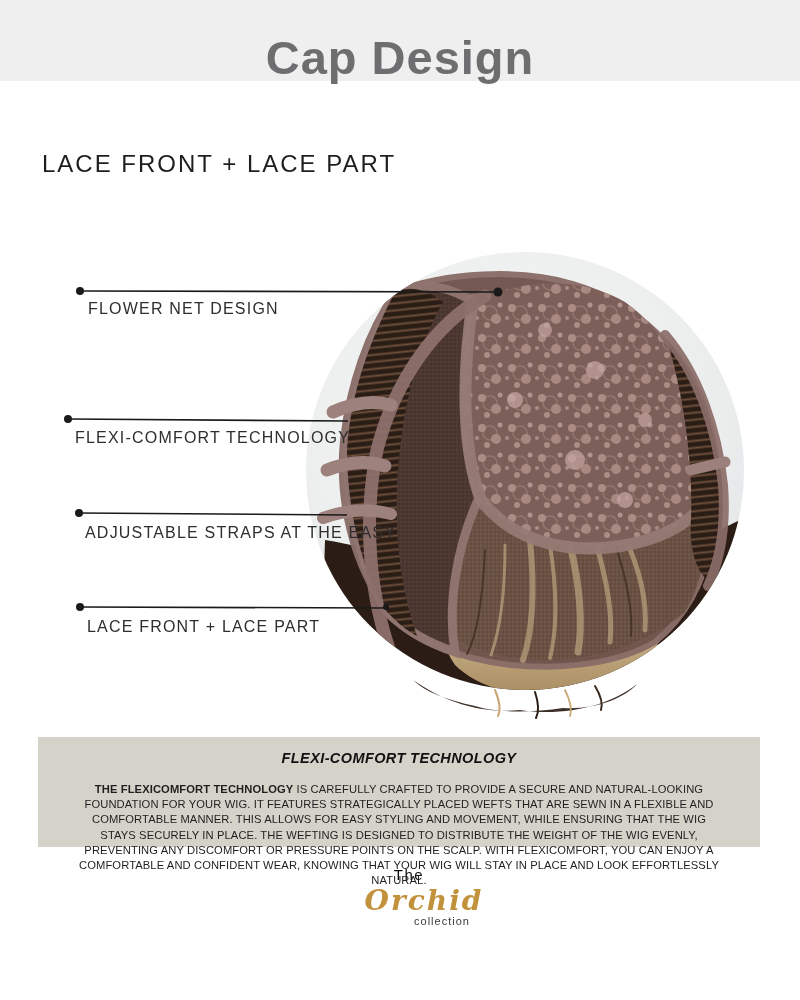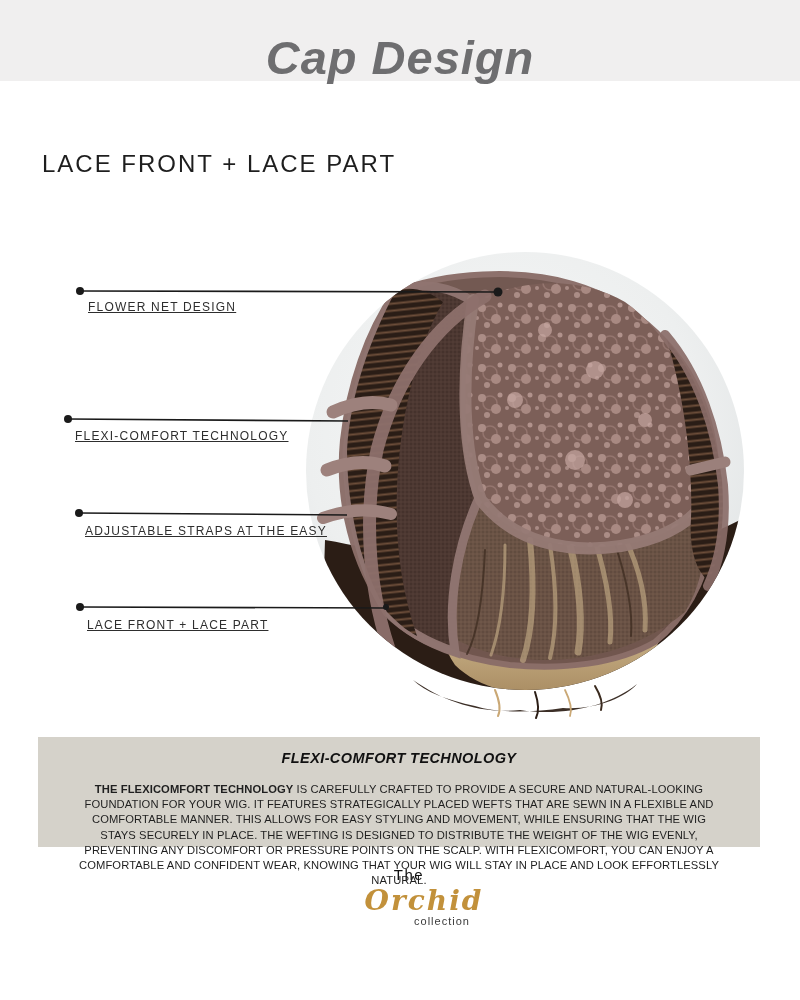--- a/index.html
+++ b/index.html
@@ -1,32 +1,32 @@
 <!DOCTYPE html>
 <html><head>
 <meta charset="utf-8">
 <style>
   html,body{margin:0;padding:0;}
   body{width:800px;height:1000px;position:relative;background:#ffffff;
        font-family:"Liberation Sans", sans-serif;overflow:hidden;}
 
   
-  .header{position:absolute;left:0;top:0;width:800px;height:81px;background:#f0efef;font-style:italic;}
+  .header{position:absolute;left:0;top:0;width:800px;height:81px;background:#f0efef;}
   .header h1{margin:0;line-height:115px;text-align:center;font-size:47px;font-weight:bold;
              color:#6e6e70;letter-spacing:1px;}
 
   
   .subtitle{position:absolute;left:42px;top:150px;font-size:24px;color:#1e1e1e;
             letter-spacing:2px;font-weight:400;}
 
   
   .illustration{position:absolute;left:295px;top:240px;width:460px;height:480px;z-index:1;}
   .callout-lines{position:absolute;left:0;top:0;width:800px;height:1000px;z-index:2;pointer-events:none;}
-  .callout-label{position:absolute;z-index:3;font-size:12px;letter-spacing:1.2px;color:#2e2e2e;
-                 white-space:nowrap;font-weight:400;text-decoration:underline;}
+  .callout-label{position:absolute;z-index:3;font-size:16px;letter-spacing:1.2px;color:#2e2e2e;
+                 white-space:nowrap;font-weight:400;}
   .lbl-0{left:88px;top:300px;}
   .lbl-1{left:75px;top:429px;}
   .lbl-2{left:85px;top:524px;}
   .lbl-3{left:87px;top:618px;}
 
   
   .info-box{position:absolute;left:38px;top:737px;width:722px;height:110px;background:#d5d2ca;}
   .info-box h2{margin:13px 0 6px 0;text-align:center;font-size:14.5px;font-weight:bold;
                font-style:italic;color:#111;letter-spacing:.4px;}
   .info-box p{margin:16px auto;width:648px;text-align:center;font-size:11.2px;line-height:15.2px;

